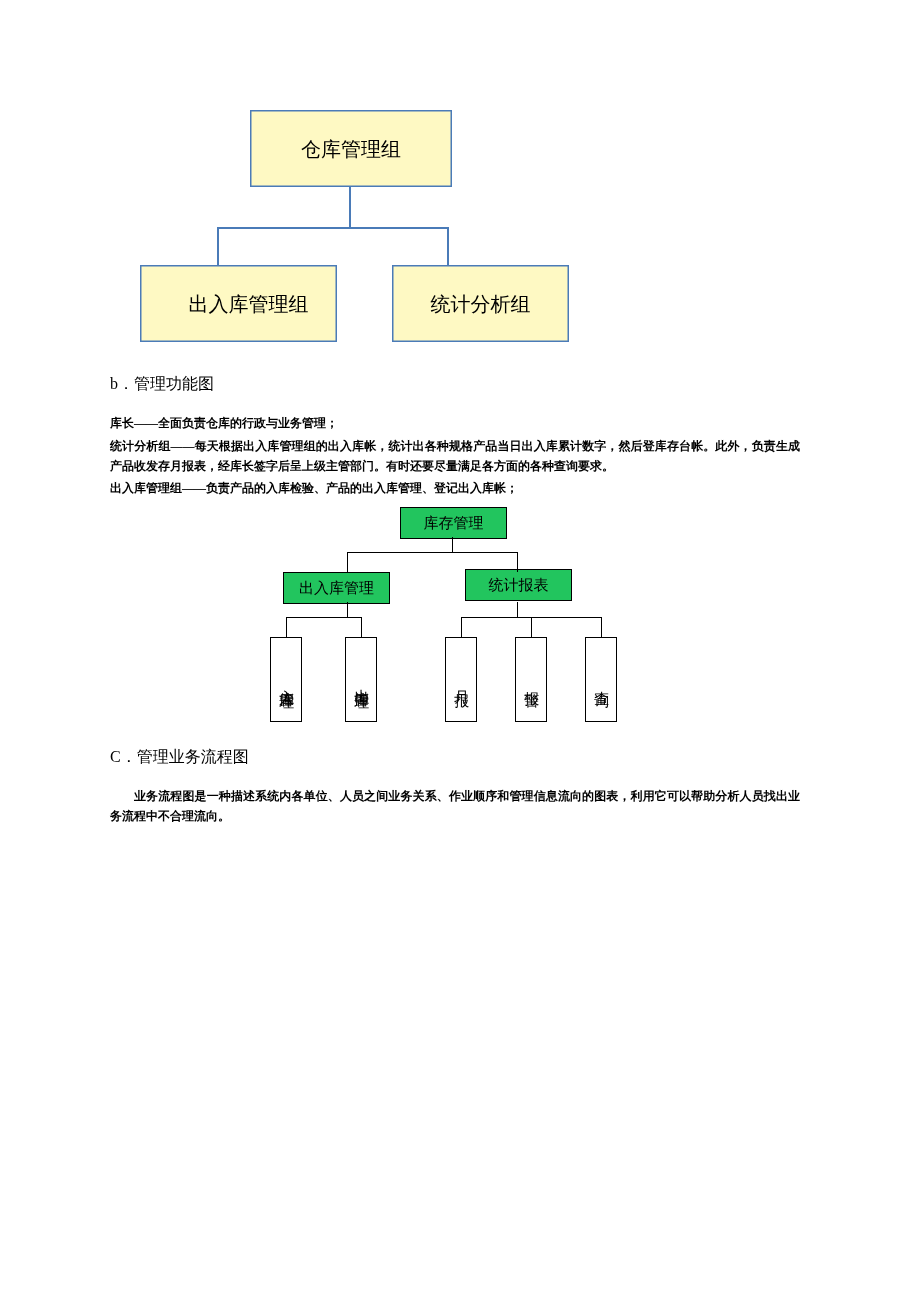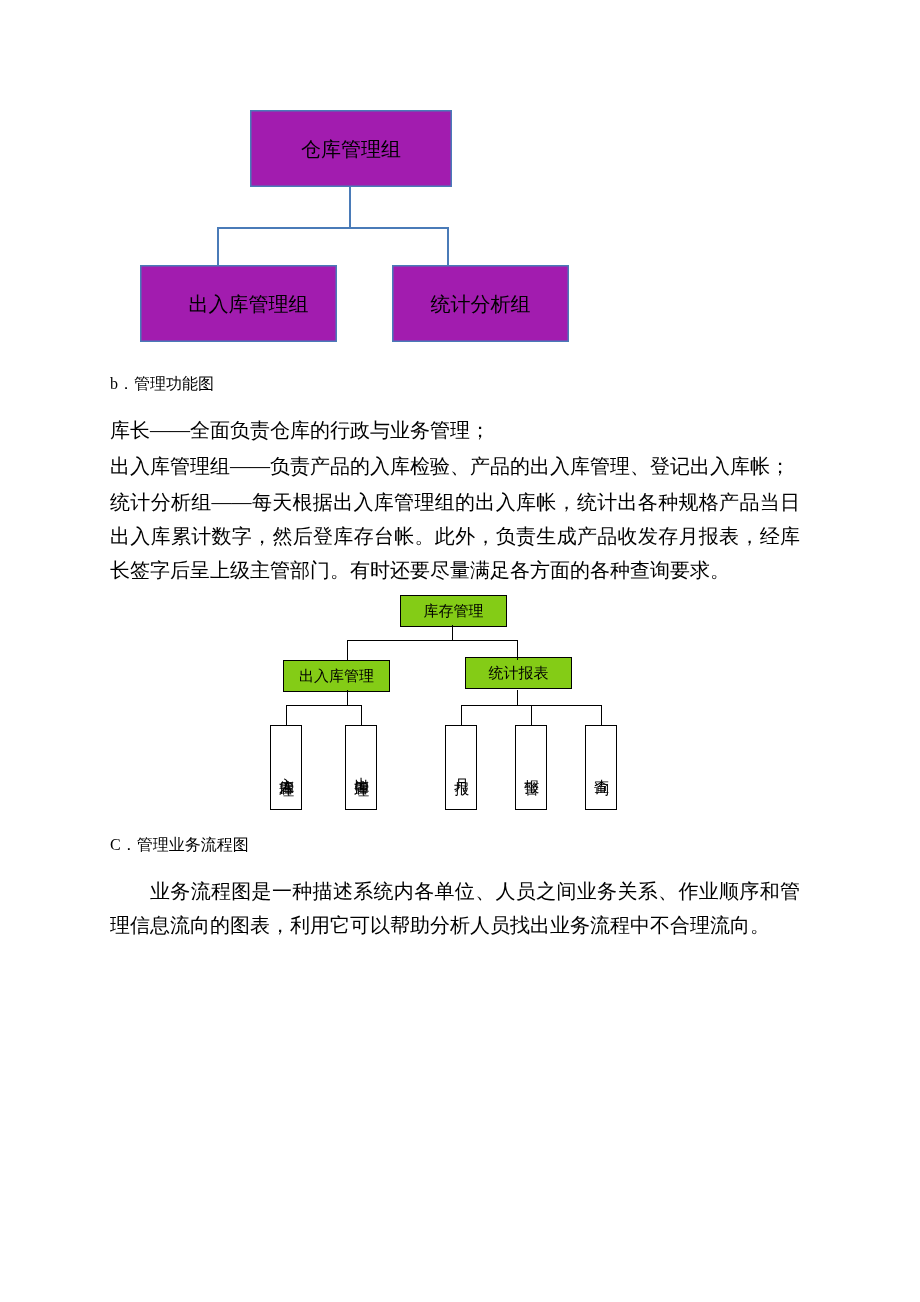--- a/index.html
+++ b/index.html
@@ -18,21 +18,21 @@
   .org-chart {
     position: relative;
     width: 420px;
     height: 240px;
     margin-left: 10px;
     margin-bottom: 20px;
   }
   .org-box {
     position: absolute;
     border: 1.5px solid #4a7bb8;
-    background: #a21caf;
+    background: #fef9c3;
     display: flex;
     align-items: center;
     justify-content: center;
     font-size: 20px;
     box-shadow: 0 0 0 0.5px #4a7bb8 inset;
   }
   .org-top {
     left: 130px;
     top: 0;
     width: 200px;
@@ -59,36 +59,37 @@
   .vline1 { left: 229px; top: 77px; width: 2px; height: 40px; }
   .hline1 { left: 97px; top: 117px; width: 232px; height: 2px; }
   .vline2 { left: 97px; top: 117px; width: 2px; height: 38px; }
   .vline3 { left: 327px; top: 117px; width: 2px; height: 38px; }
   p.section {
     margin: 16px 0;
     font-size: 16px;
   }
   p.body {
     margin: 2px 0;
-    font-size: 20px;
+    font-size: 12px;
     text-align: justify;
+    font-weight: bold;
   }
   p.indent {
     text-indent: 2em;
   }
   .tree-chart {
     position: relative;
     width: 430px;
     height: 220px;
     margin: 8px auto 14px auto;
   }
   .tbox {
     position: absolute;
     border: 1px solid #000;
-    background: #84cc16;
+    background: #22c55e;
     display: flex;
     align-items: center;
     justify-content: center;
     font-size: 15px;
     text-align: center;
     line-height: 1.2;
   }
   .t-root { left: 160px; top: 0; width: 105px; height: 30px; }
   .t-l2a  { left: 43px; top: 65px; width: 105px; height: 30px; }
   .t-l2b  { left: 225px; top: 62px; width: 105px; height: 30px; }
@@ -138,22 +139,22 @@
     <div class="org-box org-left">出入库管理组</div>
     <div class="org-box org-right">统计分析组</div>
     <div class="org-line vline1"></div>
     <div class="org-line hline1"></div>
     <div class="org-line vline2"></div>
     <div class="org-line vline3"></div>
   </div>
 
   <p class="section">b．管理功能图</p>
   <p class="body">库长——全面负责仓库的行政与业务管理；</p>
+  <p class="body">统计分析组——每天根据出入库管理组的出入库帐，统计出各种规格产品当日出入库累计数字，然后登库存台帐。此外，负责生成产品收发存月报表，经库长签字后呈上级主管部门。有时还要尽量满足各方面的各种查询要求。</p>
   <p class="body">出入库管理组——负责产品的入库检验、产品的出入库管理、登记出入库帐；</p>
-  <p class="body">统计分析组——每天根据出入库管理组的出入库帐，统计出各种规格产品当日出入库累计数字，然后登库存台帐。此外，负责生成产品收发存月报表，经库长签字后呈上级主管部门。有时还要尽量满足各方面的各种查询要求。</p>
 
   <div class="tree-chart">
     <div class="tbox t-root">库存管理</div>
     <div class="tbox t-l2a">出入库管理</div>
     <div class="tbox t-l2b">统计报表</div>
     <div class="leaf lf1">入库管理</div>
     <div class="leaf lf2">出库管理</div>
     <div class="leaf lf3">月报</div>
     <div class="leaf lf4">报警</div>
     <div class="leaf lf5">查询</div>

